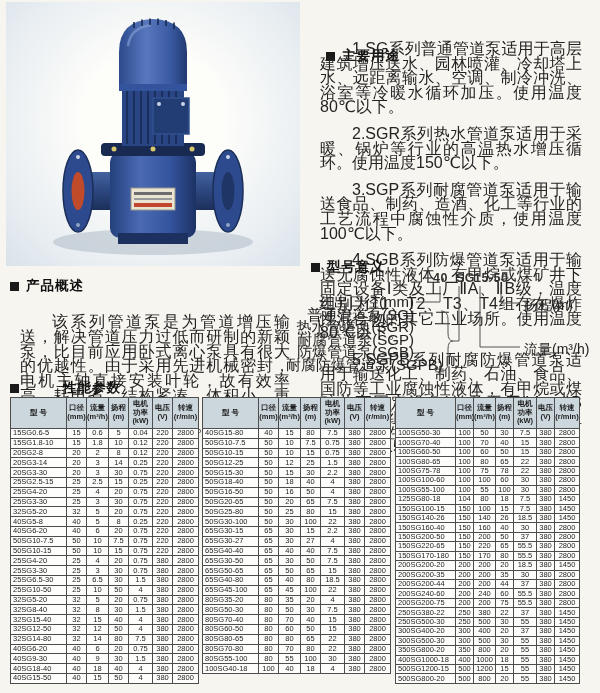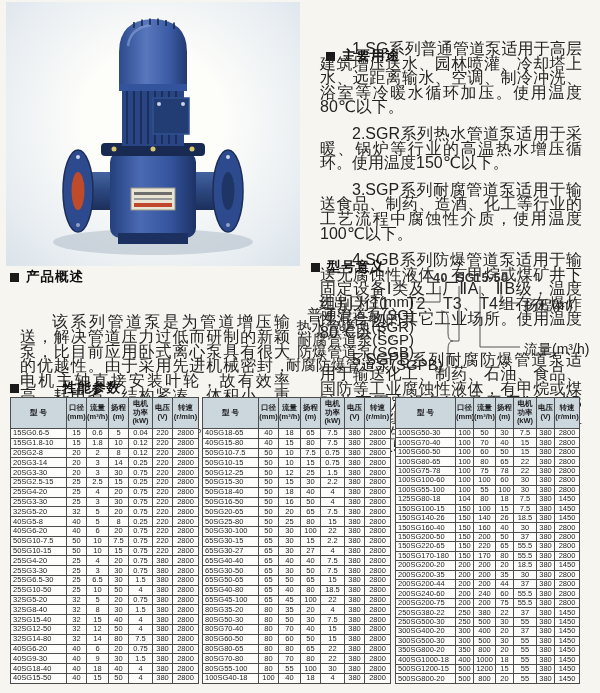--- a/index.html
+++ b/index.html
@@ -126,21 +126,21 @@
     <span class="t">主要用途</span>
   </div>
   <div style="position:absolute;left:308px;top:30px;width:286px;">
     <p class="para">1.SG系列普通管道泵适用于高层建筑增压送水、园林喷灌、冷却塔上水、远距离输水、空调、制冷冲洗、浴室等冷暖水循环加压。使用温度80℃以下。</p>
     <p class="para">2.SGR系列热水管道泵适用于采暖、锅炉等行业的高温热水增压循环。使用温度150℃以下。</p>
     <p class="para">3.SGP系列耐腐管道泵适用于输送食品、制药、造酒、化工等行业的工艺流程中腐蚀性介质，使用温度100℃以下。</p>
     <p class="para">4.SGB系列防爆管道泵适用于输送无腐蚀性液体，有甲烷或煤矿井下固定设备Ⅰ类及工厂ⅡA、ⅡB级，温度组别为T1、T2、T3、T4组存在爆炸性混合物的其它工业场所。使用温度80℃以下。</p>
     <p class="para">5.SGPB系列耐腐防爆管道泵适用于输送化工、制药、石油、食品、国防等工业腐蚀性液体，有甲烷或煤矿井下固定设备Ⅰ类及工厂ⅡA、ⅡB级，温度组别为T1、T2、T3、T4组存在爆炸性混合物的其它工业场所。使用温度150℃以下。</p>
   </div>
 
-  <div class="sec-title" style="left:10px;top:268px;">
+  <div class="sec-title" style="left:10px;top:277px;">
     <span class="sq"></span>
     <span class="t">产品概述</span>
   </div>
   <div style="position:absolute;left:8px;top:303px;width:294px;">
     <p class="para" style="line-height:14.8px;">该系列管道泵是为管道增压输送，解决管道压力过低而研制的新颖泵，比目前应用卧式离心泵具有很大的优越性。由于采用先进机械密封，电机主轴直接安装叶轮，故有效率高、耗电省、结构紧凑、体积小、重量轻、装修方便等特点，并可根据扬程与流量需要并串联使用。</p>
   </div>
 
   <div class="sec-title" style="left:311px;top:258px;">
     <span class="sq"></span>
     <span class="t">型号意义</span>
@@ -461,29 +461,20 @@
 功率
 (kW)</th>
           <th>电压
 (V)</th>
           <th>转速
 (r/min)</th>
         </tr>
       </thead>
       <tbody>
         <tr>
-          <td class="model">40SG18-65</td>
-          <td class="num">40</td>
-          <td class="num">18</td>
-          <td class="num">65</td>
-          <td class="num">7.5</td>
-          <td class="num">380</td>
-          <td class="num">2800</td>
-        </tr>
-        <tr>
           <td class="model">40SG15-80</td>
           <td class="num">40</td>
           <td class="num">15</td>
           <td class="num">80</td>
           <td class="num">7.5</td>
           <td class="num">380</td>
           <td class="num">2800</td>
         </tr>
         <tr>
           <td class="model">50SG10-7.5</td>

